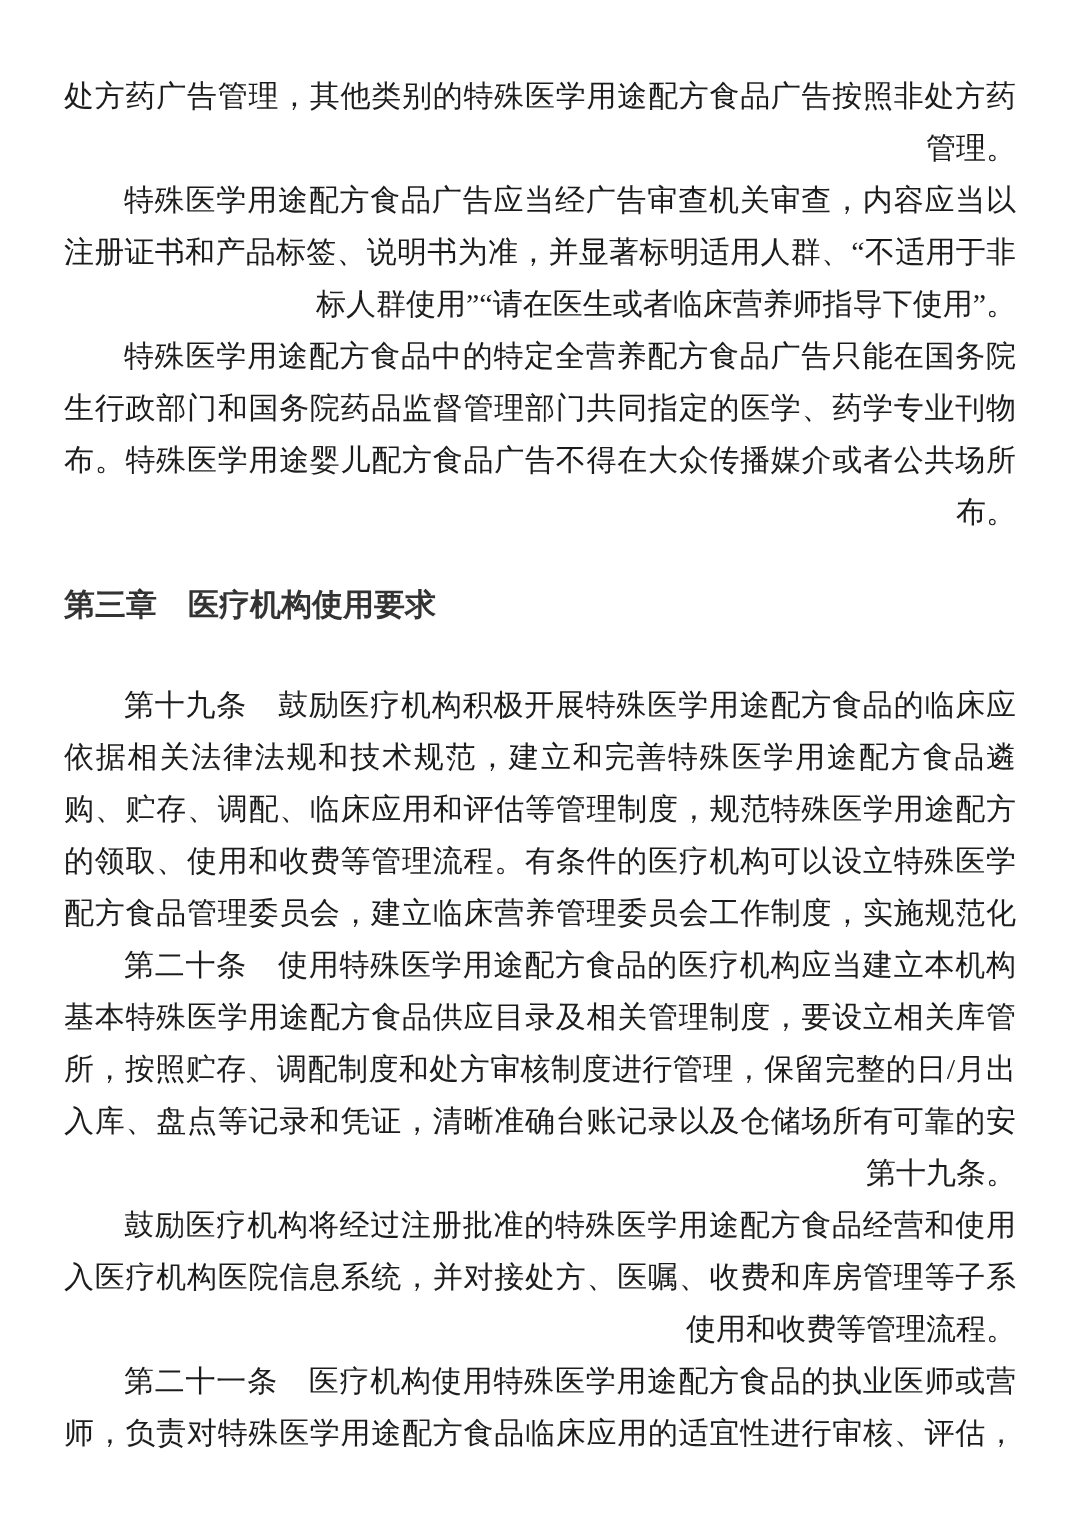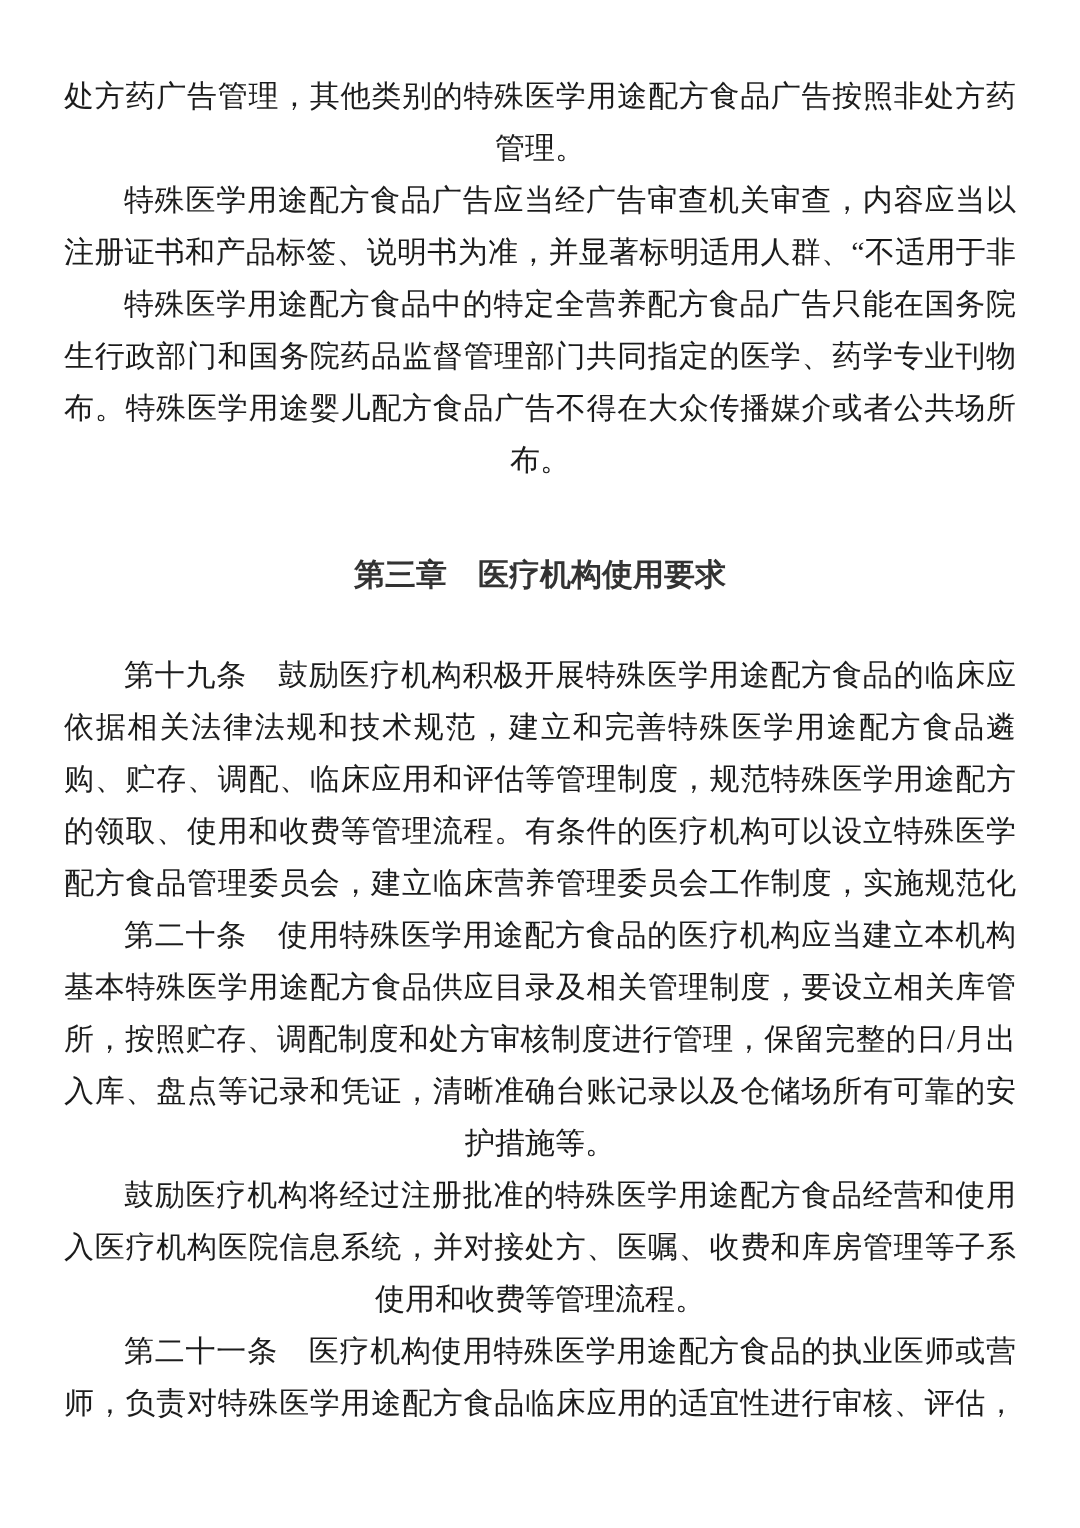--- a/index.html
+++ b/index.html
@@ -16,72 +16,72 @@
     box-sizing: border-box;
     padding: 70px 64px 0 64px;
     font-family: "Liberation Serif", "DejaVu Serif", serif;
     font-size: 30px;
     color: #1c1c1c;
   }
   .line {
     height: 52px;
     line-height: 52px;
     overflow: hidden;
-    text-align: center;
+    text-align: right;
   }
   .line.full {
     text-align: justify;
     text-align-last: justify;
     text-justify: inter-character;
   }
   .line.indent {
     text-indent: 2em;
   }
   .heading {
     height: 52px;
     line-height: 52px;
-    margin-top: 63px;
+    margin-top: 41px;
     margin-bottom: 48px;
-    text-align: center;
     font-family: "Liberation Sans", "DejaVu Sans", sans-serif;
     font-weight: 700;
     font-size: 31px;
     color: #333333;
     overflow: hidden;
   }
 </style>
 </head>
 <body>
 
 <div class="page">
 
   <div class="line full">处方药广告管理，其他类别的特殊医学用途配方食品广告按照非处方药广告</div>
   <div class="line">管理。</div>
 
   <div class="line full indent">特殊医学用途配方食品广告应当经广告审查机关审查，内容应当以产品</div>
   <div class="line full">注册证书和产品标签、说明书为准，并显著标明适用人群、“不适用于非目</div>
+  <div class="line">标人群使用”“请在医生或者临床营养师指导下使用”。</div>
 
   <div class="line full indent">特殊医学用途配方食品中的特定全营养配方食品广告只能在国务院卫</div>
   <div class="line full">生行政部门和国务院药品监督管理部门共同指定的医学、药学专业刊物上发</div>
   <div class="line full">布。特殊医学用途婴儿配方食品广告不得在大众传播媒介或者公共场所发</div>
   <div class="line">布。</div>
 
   <div class="heading">第三章　医疗机构使用要求</div>
 
   <div class="line full indent">第十九条　鼓励医疗机构积极开展特殊医学用途配方食品的临床应用，</div>
   <div class="line full">依据相关法律法规和技术规范，建立和完善特殊医学用途配方食品遴选、采</div>
   <div class="line full">购、贮存、调配、临床应用和评估等管理制度，规范特殊医学用途配方食品</div>
   <div class="line full">的领取、使用和收费等管理流程。有条件的医疗机构可以设立特殊医学用途</div>
   <div class="line full">配方食品管理委员会，建立临床营养管理委员会工作制度，实施规范化管理。</div>
 
   <div class="line full indent">第二十条　使用特殊医学用途配方食品的医疗机构应当建立本机构的</div>
   <div class="line full">基本特殊医学用途配方食品供应目录及相关管理制度，要设立相关库管场</div>
   <div class="line full">所，按照贮存、调配制度和处方审核制度进行管理，保留完整的日/月出库、</div>
   <div class="line full">入库、盘点等记录和凭证，清晰准确台账记录以及仓储场所有可靠的安全防</div>
-  <div class="line">护措施等。</div>
+  <div class="line">第十九条。</div>
 
   <div class="line full indent">鼓励医疗机构将经过注册批准的特殊医学用途配方食品经营和使用纳</div>
   <div class="line full">入医疗机构医院信息系统，并对接处方、医嘱、收费和库房管理等子系统，</div>
   <div class="line">使用和收费等管理流程。</div>
 
   <div class="line full indent">第二十一条　医疗机构使用特殊医学用途配方食品的执业医师或营养</div>
   <div class="line full">师，负责对特殊医学用途配方食品临床应用的适宜性进行审核、评估，指导</div>
 
 </div>
 

